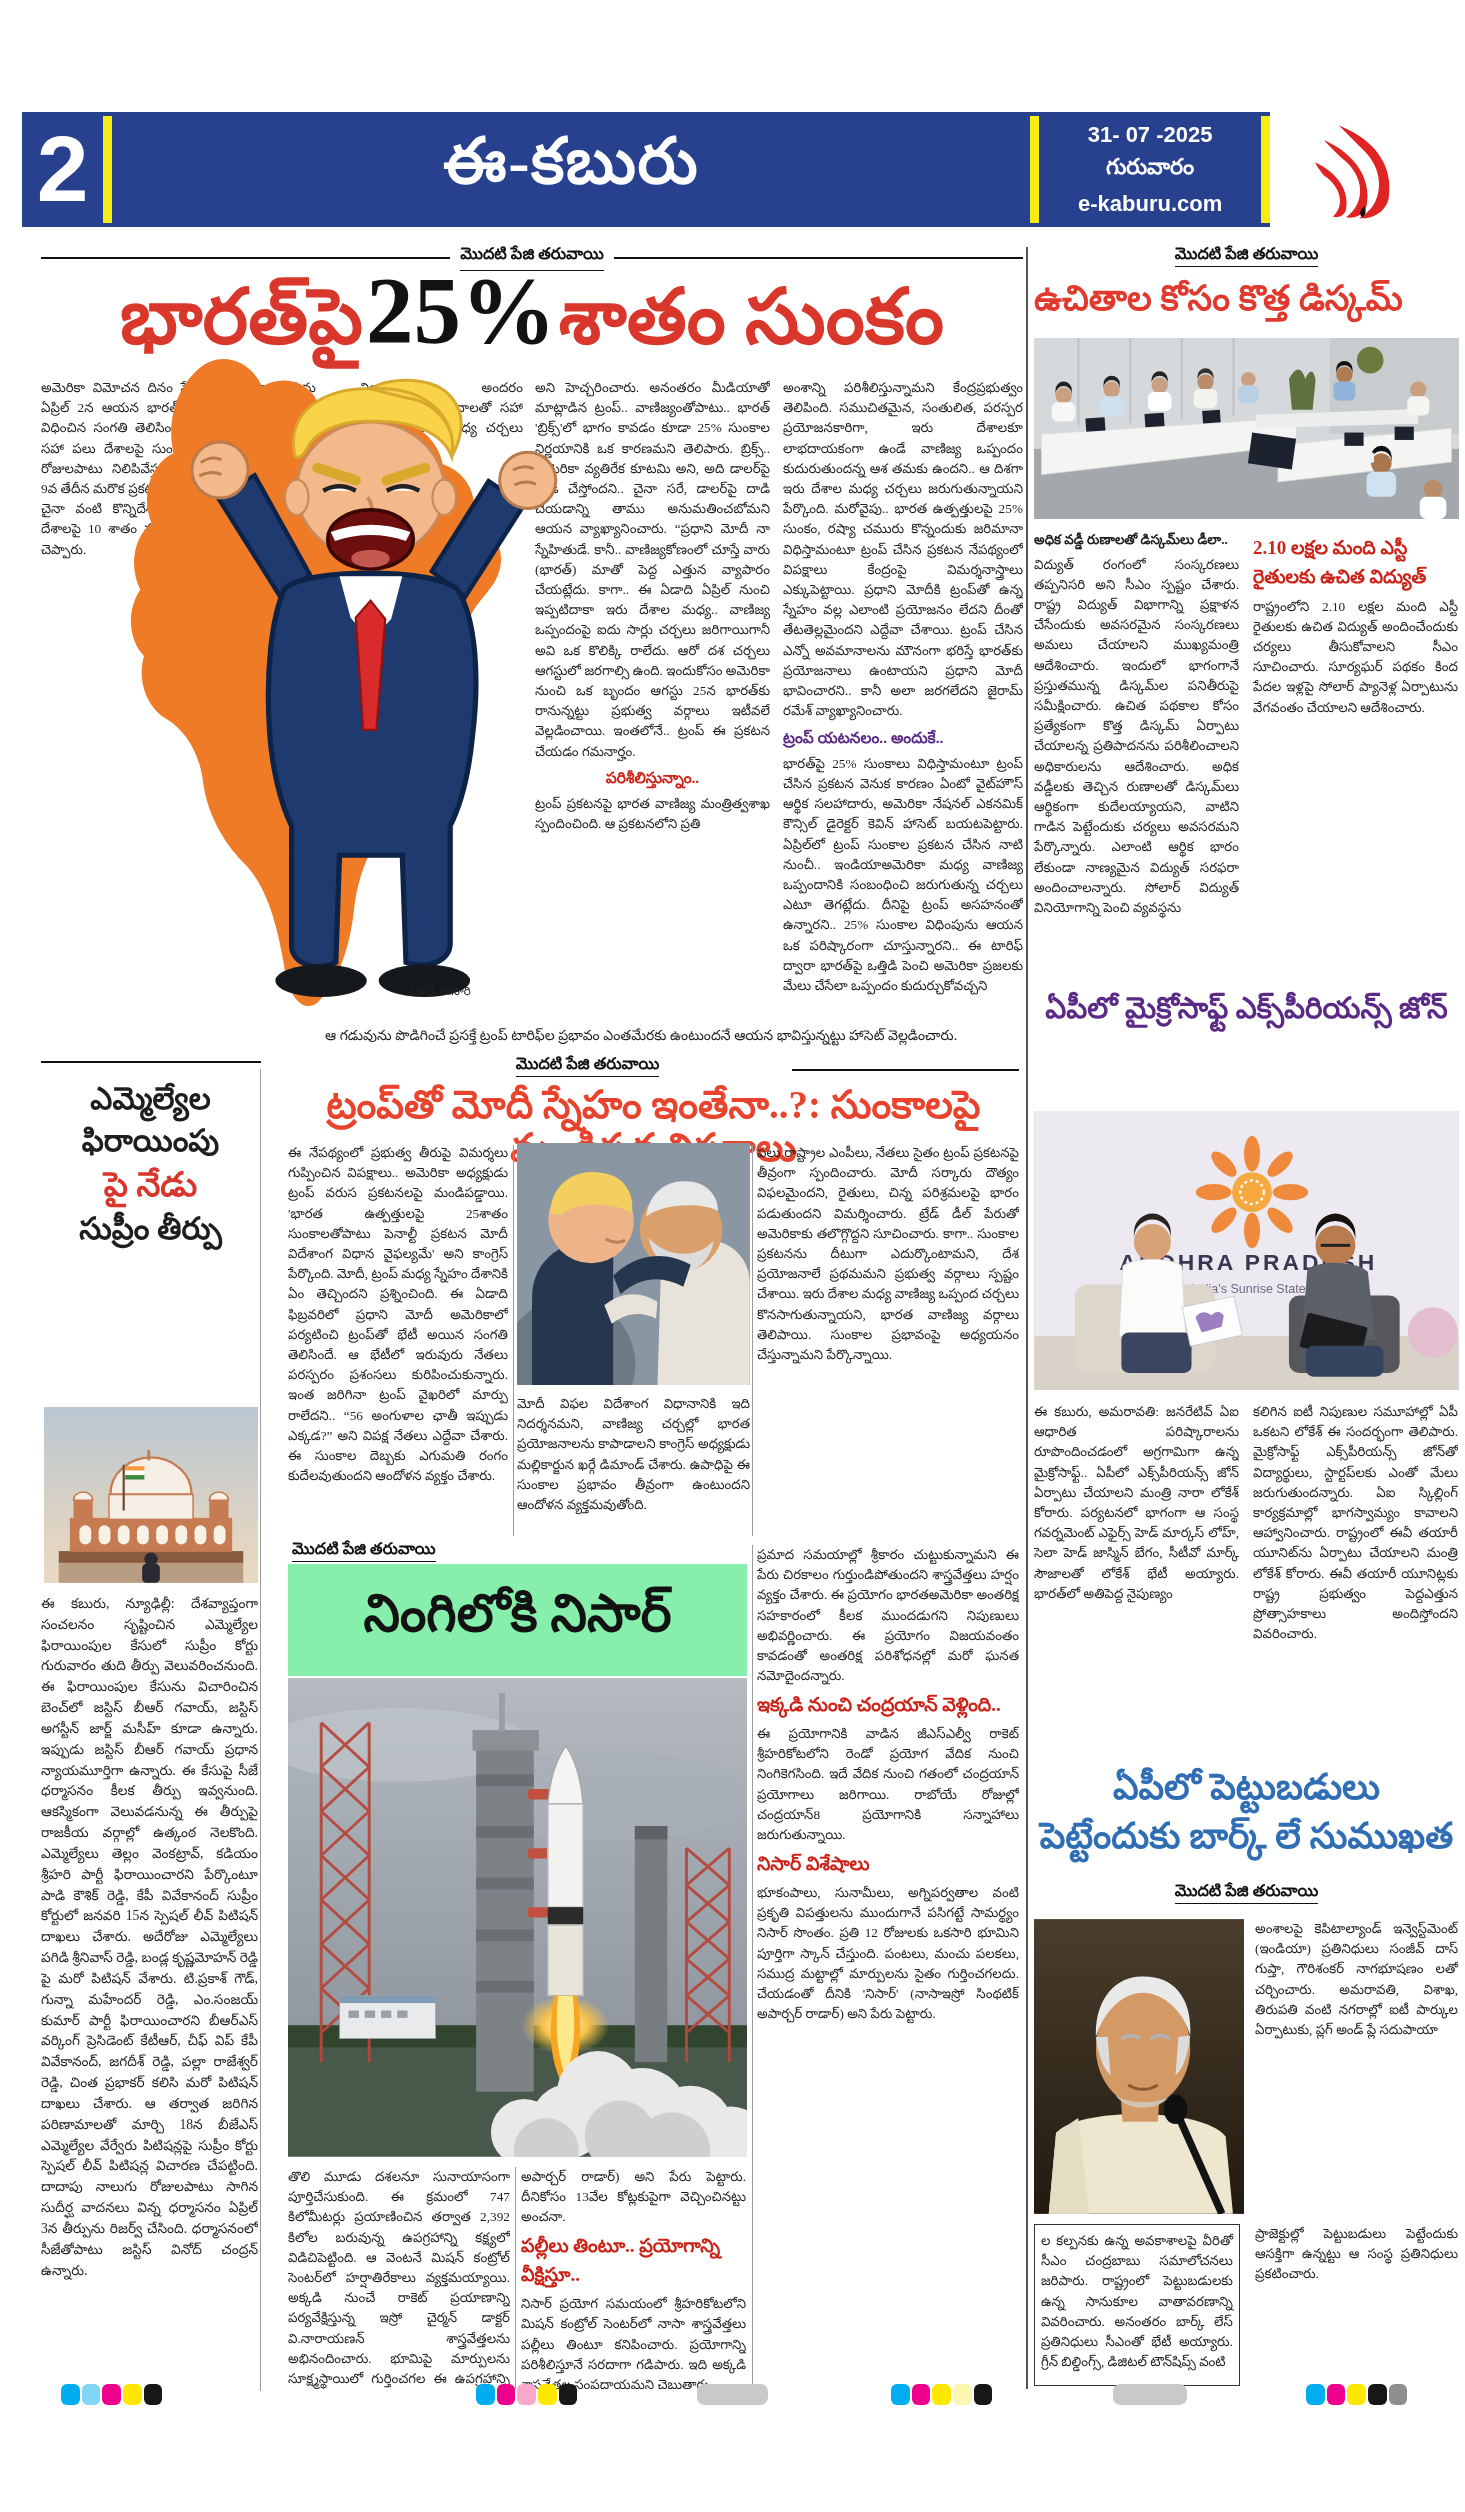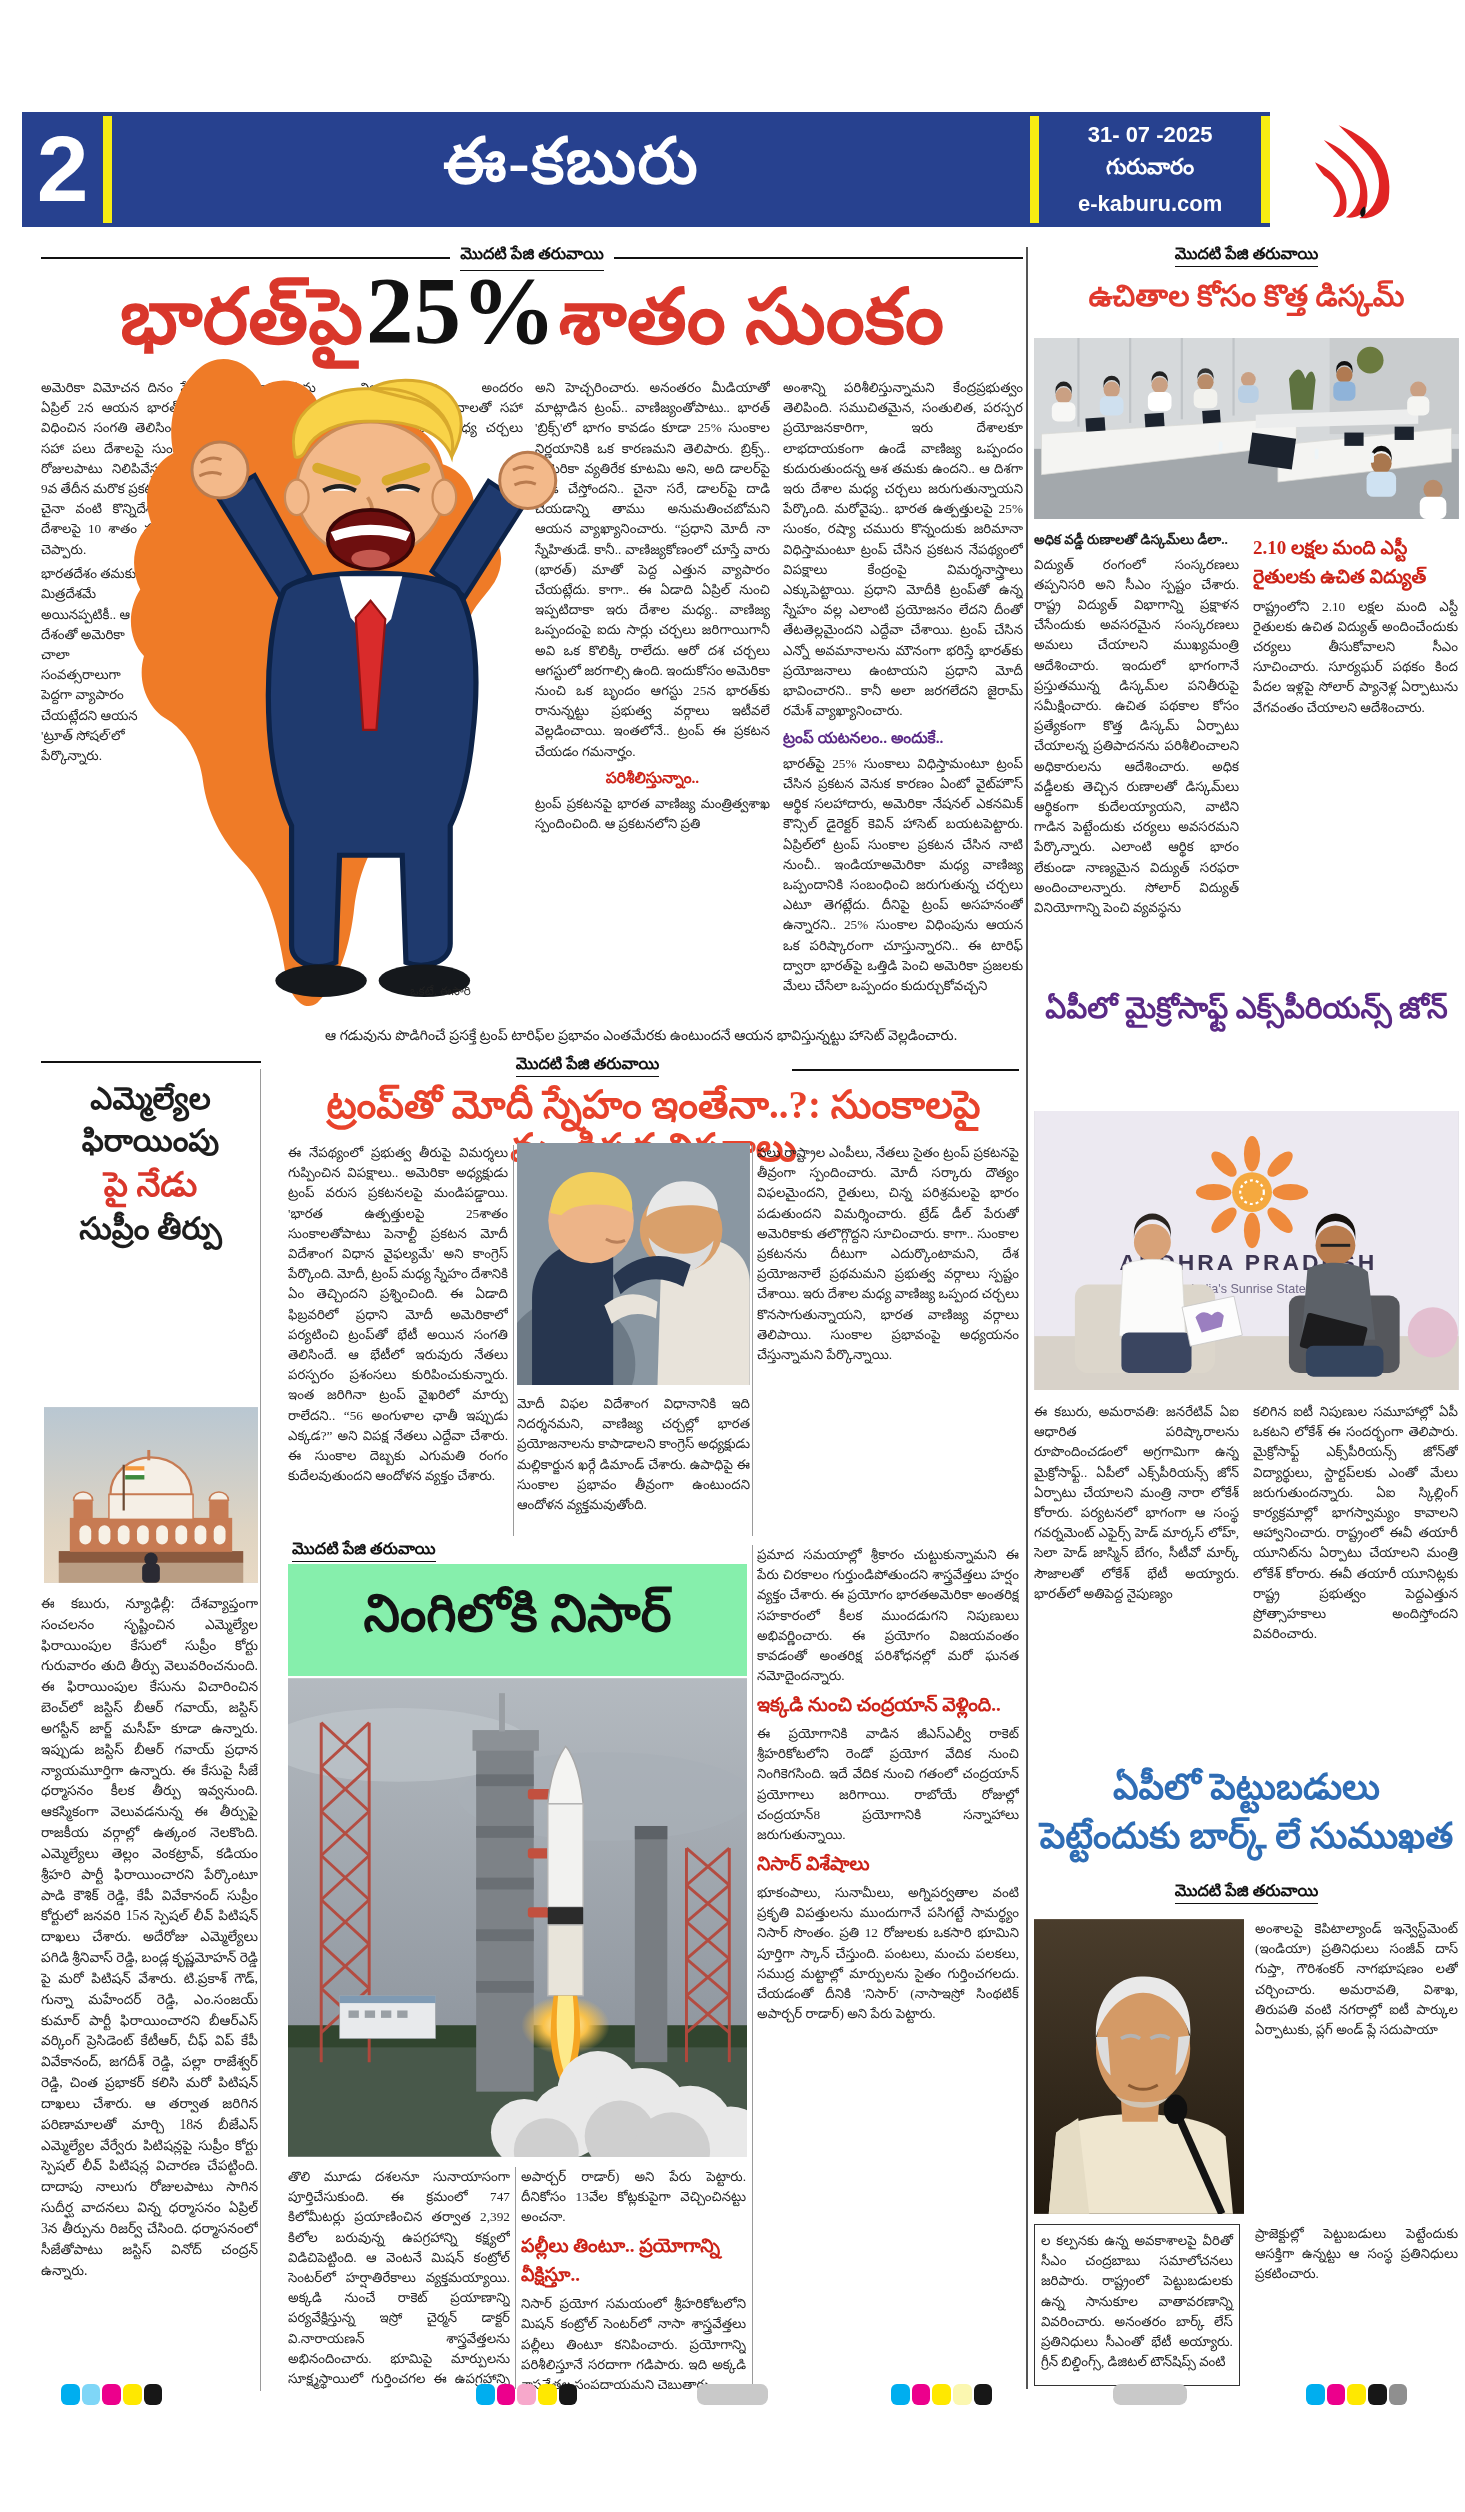--- a/index.html
+++ b/index.html
@@ -28,21 +28,21 @@
   .sub-red{color:#cc2318;font-weight:bold;text-align:center;font-size:15.5px;margin:4.4px 0;}
   .sub-red-left{color:#cc2318;font-weight:bold;font-size:19px;margin:4.4px 0;text-align:left;}
   .sub-purple{color:#5b2a86;font-weight:bold;font-size:15.5px;margin:4.4px 0;text-align:left;}
   .vr{position:absolute;width:1.5px;background:#555;}
   .vr-light{position:absolute;width:0.7px;background:#9a9a9a;}
   .hrule{position:absolute;height:1.5px;background:#111;}
   
   .h-main{font-weight:bold;text-align:center;line-height:1.0;}
   .h-main .red{color:#d9372b;font-size:77px;}
   .h-main .pct{color:#121212;font-size:95px;font-family:"Liberation Serif",serif;}
-  .h-discom{color:#e03a2e;font-size:30px;font-weight:bold;text-align:center;line-height:1.15;}
+  .h-discom{color:#e03a2e;font-size:35px;font-weight:bold;text-align:left;line-height:1.15;}
   .h-sup{font-size:31px;font-weight:bold;text-align:center;line-height:1.35;}
   .h-sup .red{color:#d9372b;font-size:34px;}
   .h-tm{color:#e8432c;font-size:39px;font-weight:bold;text-align:center;line-height:1.1;}
   .h-nisar-band{background:#86efac;display:flex;align-items:center;justify-content:center;}
   .h-nisar{color:#121212;font-size:52px;font-weight:bold;}
   .h-ms{color:#5b2a86;font-size:29.5px;font-weight:bold;text-align:center;line-height:1.4;}
   .h-barc{color:#2f6db5;font-size:36px;font-weight:bold;text-align:center;line-height:1.35;}
   .photo{position:absolute;overflow:hidden;background:#d8d8d8;}
   .photo svg{display:block;}
   .boxed{border:1.5px solid #333;padding:5.9px;}
@@ -86,21 +86,20 @@
   </div>
 
   <div class="abs h-main" style="left:41px;top:264px;width:982px;height:103px;">
     <span class="red">భారత్‌పై</span>
     <span class="pct">25%</span>
     <span class="red">శాతం సుంకం</span>
   </div>
 
   <div class="abs bodytxt" style="left:41px;top:378px;width:235px;height:654px;">
     <p>అమెరికా విమోచన దినం పేరుతో ఈ ఏడాది ఏప్రిల్ 2న ఆయన భారత్‌పై 26% సుంకాలు విధించిన సంగతి తెలిసిందే. అయితే.. భారత్ సహా పలు దేశాలపై సుంకాల అమలును 90 రోజులపాటు నిలిపివేస్తున్నట్టు ఆయనే ఏప్రిల్ 9వ తేదీన మరొక ప్రకటన చేశారు. అప్పటిదాకా.. చైనా వంటి కొన్నిదేశాలు మినహా మెజారిటీ దేశాలపై 10 శాతం సుంకం వసూలు చేస్తానని చెప్పారు.</p>
-    <div style="width:111px;text-align:left;">భారతదేశం తమకు మిత్రదేశమే అయినప్పటికీ.. ఆ దేశంతో అమెరికా చాలా సంవత్సరాలుగా పెద్దగా వ్యాపారం చేయట్లేదని ఆయన 'ట్రూత్ సోషల్'లో పేర్కొన్నారు.</div>
   </div>
   <div class="abs bodytxt" style="left:288px;top:378px;width:235px;height:89px;">
     <p>దును నిలువరించాలి? అందరం అనుమానిస్తున్నారు. వేళ ఆయుధాలతో సహా పలు అంశాలపై ఇరు దేశాల మధ్య చర్చలు సాగుతున్నాయి.</p>
   </div>
   <div class="abs bodytxt" style="left:535px;top:378px;width:235px;height:654px;">
     <p>అని హెచ్చరించారు. అనంతరం మీడియాతో మాట్లాడిన ట్రంప్.. వాణిజ్యంతోపాటు.. భారత్ 'బ్రిక్స్'లో భాగం కావడం కూడా 25% సుంకాల నిర్ణయానికి ఒక కారణమని తెలిపారు. బ్రిక్స్.. అమెరికా వ్యతిరేక కూటమి అని, అది డాలర్‌పై దాడి చేస్తోందని.. చైనా సరే, డాలర్‌పై దాడి చేయడాన్ని తాము అనుమతించబోమని ఆయన వ్యాఖ్యానించారు. “ప్రధాని మోదీ నా స్నేహితుడే. కానీ.. వాణిజ్యకోణంలో చూస్తే వారు (భారత్) మాతో పెద్ద ఎత్తున వ్యాపారం చేయట్లేదు. కాగా.. ఈ ఏడాది ఏప్రిల్ నుంచి ఇప్పటిదాకా ఇరు దేశాల మధ్య.. వాణిజ్య ఒప్పందంపై ఐదు సార్లు చర్చలు జరిగాయిగానీ అవి ఒక కొలిక్కి రాలేదు. ఆరో దశ చర్చలు ఆగస్టులో జరగాల్సి ఉంది. ఇందుకోసం అమెరికా నుంచి ఒక బృందం ఆగస్టు 25న భారత్‌కు రానున్నట్టు ప్రభుత్వ వర్గాలు ఇటీవలే వెల్లడించాయి. ఇంతలోనే.. ట్రంప్ ఈ ప్రకటన చేయడం గమనార్హం.</p>
     <div class="sub-red">పరిశీలిస్తున్నాం..</div>
     <p>ట్రంప్ ప్రకటనపై భారత వాణిజ్య మంత్రిత్వశాఖ స్పందించింది. ఆ ప్రకటనలోని ప్రతి</p>
   </div>
   <div class="abs bodytxt" style="left:783px;top:378px;width:240px;height:654px;">

